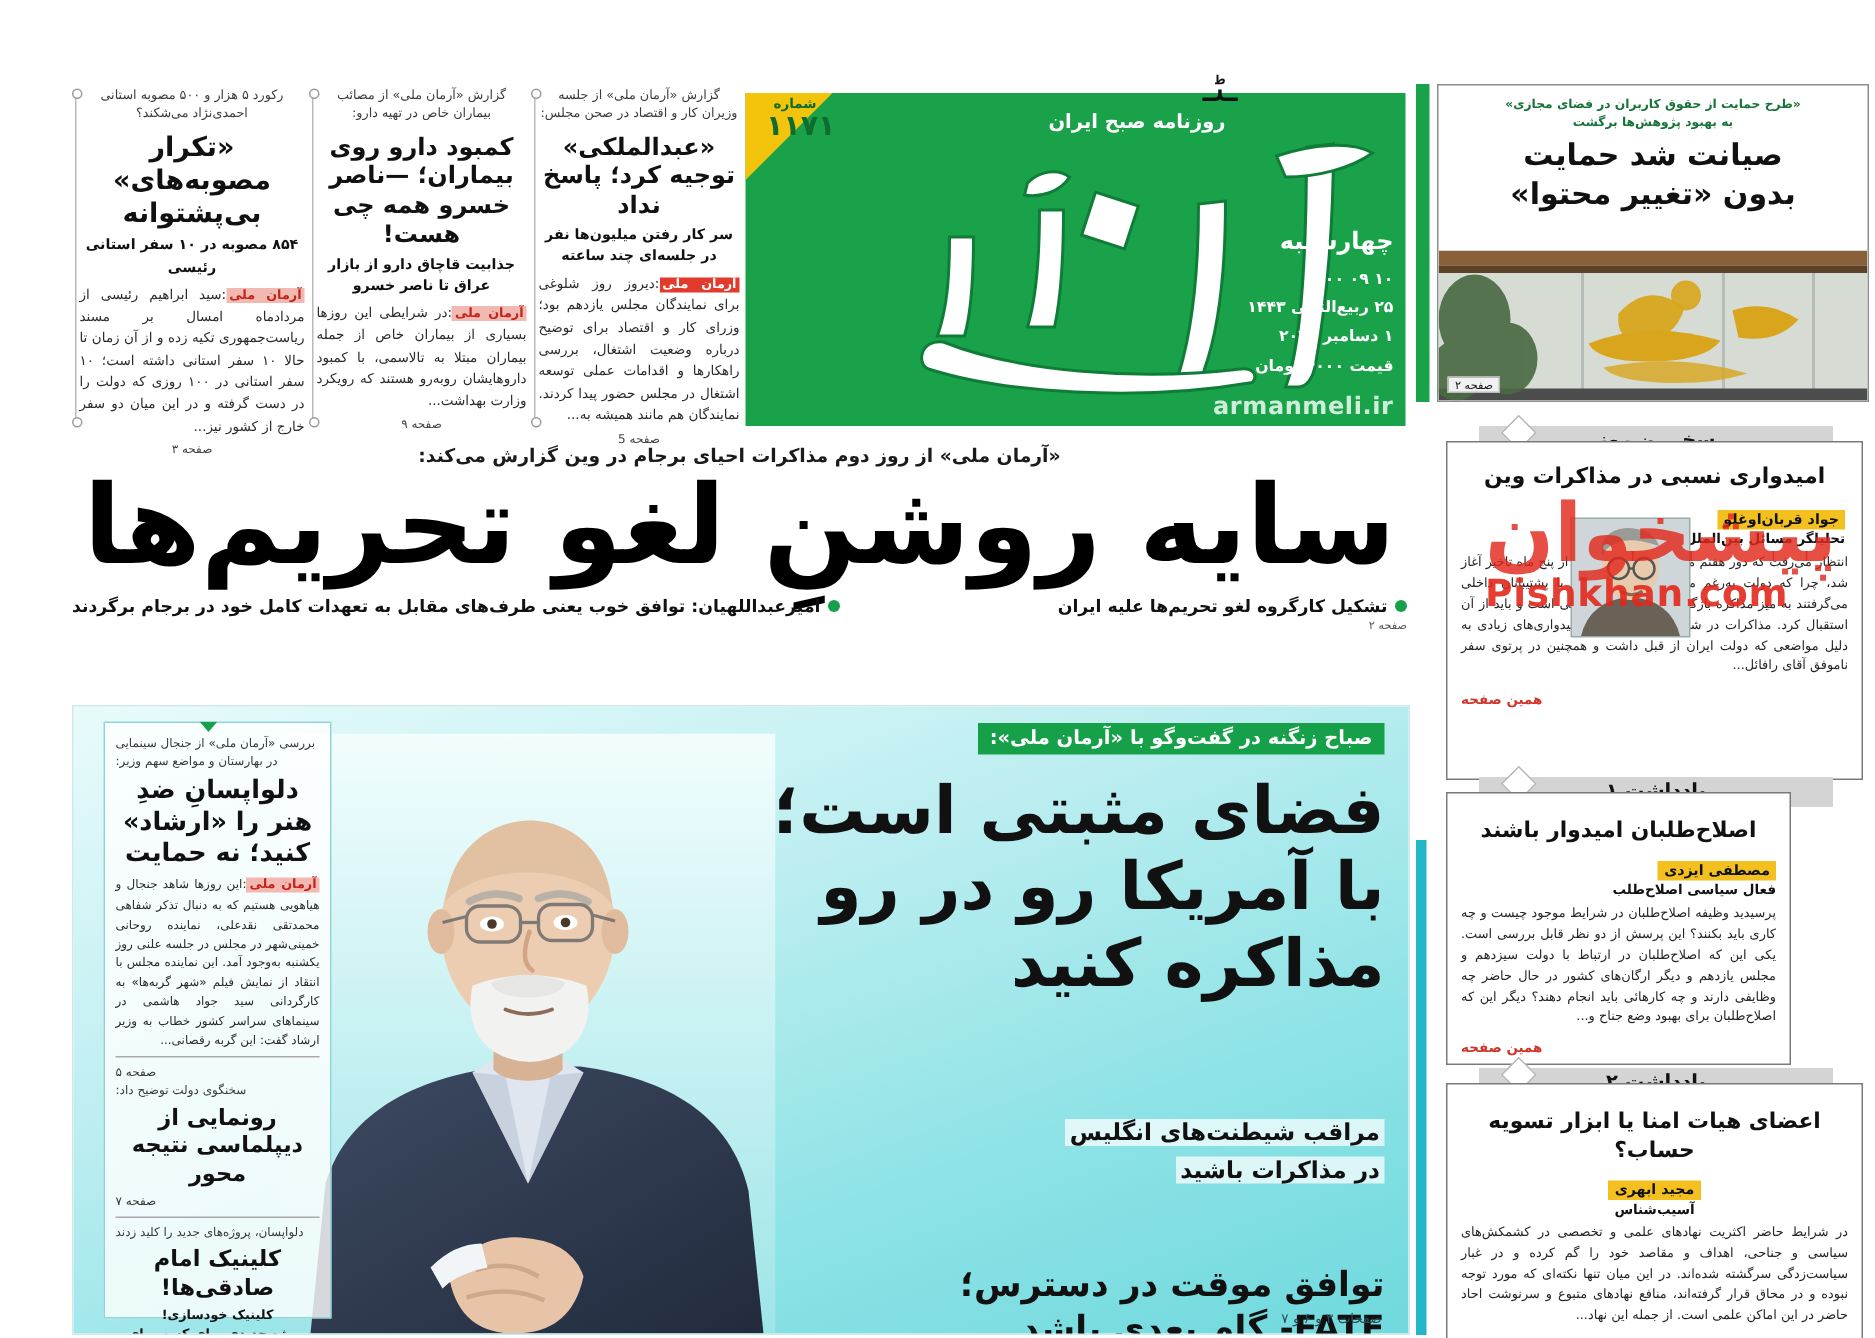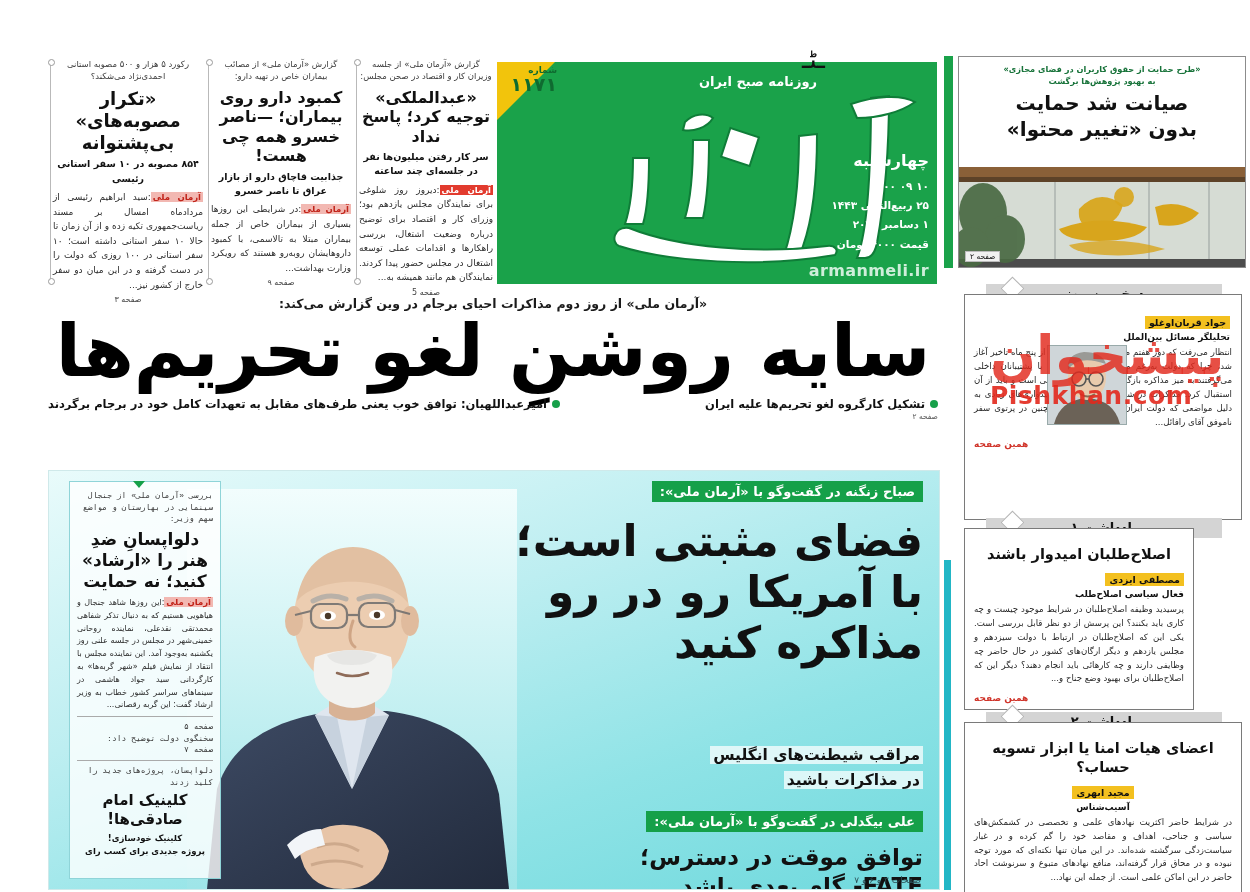--- a/index.html
+++ b/index.html
@@ -35,21 +35,21 @@
   .tl-head{font-size:18px;line-height:1.22;font-weight:bold;text-align:center;margin:5px 0 4px;letter-spacing:-.3px;}
   .tl-head.sm{font-size:16px;}
   .tl-sub{font-size:9.5px;font-weight:bold;text-align:center;line-height:1.5;margin-bottom:4px;}
 
   
   .masthead{position:absolute;left:497px;top:62px;width:440px;height:222px;background:#1aa24a;}
   .mh-corner{position:absolute;top:0;left:0;width:0;height:0;
      border-top:58px solid #f2c40c;border-right:58px solid transparent;}
   .mh-issue{position:absolute;top:4px;left:6px;width:54px;color:#0f6b30;text-align:center;
      font-weight:bold;line-height:1.05;transform:none;}
-  .mh-issue .lbl{font-size:9px;display:block;text-align:right;}
+  .mh-issue .lbl{font-size:9px;display:block;}
   .mh-issue .num{font-size:19px;display:block;letter-spacing:1px;margin-left:10px;}
   .mh-tag{position:absolute;top:12px;right:120px;color:#fff;font-size:13px;font-weight:bold;}
   .mh-logo{position:absolute;top:16px;right:18px;width:330px;height:190px;}
   .mh-logo svg{width:100%;height:100%;}
   .mh-right{position:absolute;right:8px;top:84px;width:104px;color:#fff;text-align:right;
      font-size:10.5px;line-height:1.85;font-weight:bold;}
   .mh-right .day{font-size:16px;display:block;margin-bottom:1px;}
   .mh-url{position:absolute;right:8px;bottom:4px;width:150px;text-align:right;
      color:#cfeeda;font-size:16px;letter-spacing:.4px;font-weight:bold;direction:ltr;}
   .mh-flour{position:absolute;top:-18px;right:112px;color:#111;font-size:26px;}
@@ -81,21 +81,21 @@
   .ip-tag2{position:absolute;right:16px;top:340px;}
   .ip-head2{position:absolute;right:16px;top:372px;width:420px;text-align:right;
      font-size:23px;line-height:1.24;font-weight:bold;color:#111;}
   .ip-pages{position:absolute;right:18px;bottom:4px;font-size:9px;color:#2b4f55;}
 
   
   .rail{position:absolute;right:718px;top:10px;width:152px;height:398px;
      background:rgba(255,255,255,.80);border:1px solid #8fd4d8;padding:8px 7px;box-sizing:border-box;}
   .rail .h1{font-size:17px;font-weight:bold;text-align:center;line-height:1.24;margin:4px 0 4px;}
   .rail .h2{font-size:15px;font-weight:bold;text-align:center;line-height:1.26;margin:3px 0;}
-  .rail .cap{font-size:8px;line-height:1.45;color:#3a3a3a;text-align:right;font-family:Liberation Mono, monospace;}
+  .rail .cap{font-size:8px;line-height:1.45;color:#3a3a3a;text-align:left;}
   .rail .small{font-size:8.5px;line-height:1.5;text-align:center;font-weight:bold;}
   .rail .txt{font-size:8px;line-height:1.6;text-align:justify;color:#2b2b2b;}
   .rail-notch{position:absolute;top:-1px;right:50%;width:12px;height:7px;background:#15a049;
      clip-path:polygon(0 0,100% 0,50% 100%);}
 
   
   .side{position:absolute;left:958px;top:56px;width:288px;}
   .side-strip{position:absolute;left:944px;top:56px;width:9px;height:212px;background:#1aa24a;}
   .side-strip2{position:absolute;left:944px;top:560px;width:7px;height:330px;background:#22b6c6;}
 
@@ -279,20 +279,21 @@
       <div>
         <div class="cap">بررسی «آرمان ملی» از جنجال سینمایی در بهارستان و مواضع سهم وزیر:</div>
         <div class="h1">دلواپسانِ ضدِ هنر را «ارشاد» کنید؛ نه حمایت</div>
         <div class="txt"><span class="brandtag pinkish">آرمان ملی</span>:<span>این روزها شاهد جنجال و هیاهویی هستیم که به دنبال تذکر شفاهی محمدتقی نقدعلی، نماینده روحانی خمینی‌شهر در مجلس در جلسه علنی روز یکشنبه به‌وجود آمد. این نماینده مجلس با انتقاد از نمایش فیلم «شهر گربه‌ها» به کارگردانی سید جواد هاشمی در سینماهای سراسر کشور خطاب به وزیر ارشاد گفت: این گربه رقصانی...</span></div>
         <div class="rule"></div>
         <div class="cap">صفحه ۵</div>
       </div>
 
       <div>
         <div class="cap">سخنگوی دولت توضیح داد:</div>
+        <div class="h2">رونمایی از دیپلماسی نتیجه محور</div>
         <div class="cap">صفحه ۷</div>
         <div class="rule"></div>
       </div>
 
       <div>
         <div class="cap">دلواپسان، پروژه‌های جدید را کلید زدند</div>
         <div class="h2">کلینیک امام صادقی‌ها!</div>
         <div class="small">کلینیک خودسازی!</div>
         <div class="small">پروژه جدیدی برای کسب رای</div>
 
@@ -302,23 +303,20 @@
     <div class="ip-tagwrap">
       <span class="tag-green">صباح زنگنه در گفت‌وگو با «آرمان ملی»:</span>
     </div>
     <div class="ip-head">فضای مثبتی است؛ با آمریکا رو در رو مذاکره کنید</div>
 
     <div class="ip-sub">
       <span>مراقب شیطنت‌های انگلیس</span><br>
       <span>در مذاکرات باشید</span>
     </div>
 
-    <div class="ip-tag2">
-      <span class="tag-green">علی بیگدلی در گفت‌وگو با «آرمان ملی»:</span>
-    </div>
     <div class="ip-head2">
       <span>توافق موقت در دسترس؛</span><br>
       <span>FATF- گام بعدی باشد</span>
     </div>
     <div class="ip-pages">صفحات ۳ و ۶ و ۷</div>
   </div>
 
   <div class="side-strip"></div>
   <div class="side-strip2"></div>
 
@@ -361,20 +359,21 @@
         </svg>
         <div class="pref">صفحه ۲</div>
       </div>
     </div>
 
     <div class="sbanner" style="position:absolute;left:28px;top:228px;width:236px;">
       <span class="dia"></span>
       <span>سخــــن روز</span>
     </div>
     <div class="sbox" style="position:absolute;left:6px;top:238px;width:278px;height:226px;padding:10px 9px 6px;">
+      <div class="s-head" style="margin-top:4px;">امیدواری نسبی در مذاکرات وین</div>
       <div class="avatarbox">
         <svg viewBox="0 0 78 78" xmlns="http://www.w3.org/2000/svg" aria-hidden="true">
           <rect width="78" height="78" fill="#cfd6d9"></rect>
           <path d="M6 78 q6 -24 33 -26 q27 2 33 26 Z" fill="#6b6257"></path>
           <ellipse cx="39" cy="32" rx="19" ry="22" fill="#e8cbad"></ellipse>
           <path d="M20 24 q10 -16 38 -6 q-4 -12 -22 -12 q-18 2 -16 18 Z" fill="#9a9a96"></path>
           <g stroke="#555" stroke-width="1.6" fill="none">
             <circle cx="31" cy="33" r="7"></circle>
               <circle cx="48" cy="33" r="7"></circle>
               <path d="M38 33 h3"></path>

